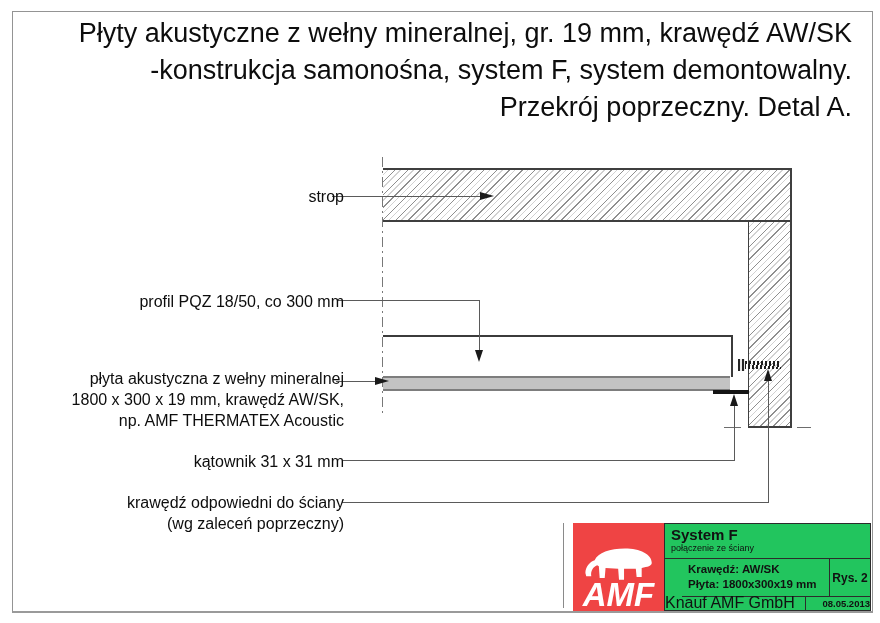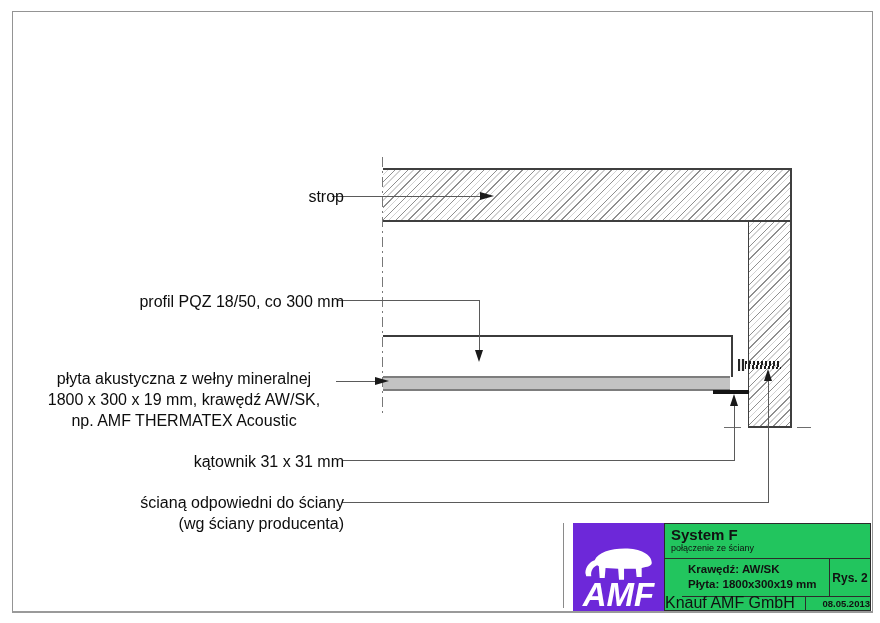--- a/index.html
+++ b/index.html
@@ -45,21 +45,21 @@
   #panel{left:383px;top:376px;width:347px;height:15px;background:#c3c3c3;
          border-top:2px solid #7d7d7d;border-bottom:2px solid #7d7d7d;box-sizing:border-box;}
   #katownik{left:713px;top:390px;width:36px;height:4px;background:#141414;}
   #screw-head{left:738px;top:359px;width:7px;height:12px;
         background:repeating-linear-gradient(90deg,#262626 0 2px,#e8e8e8 2px 4px);}
   #screw-shaft{left:745px;top:361px;width:36px;height:8px;
         background:repeating-linear-gradient(100deg,#1d1d1d 0 2px,transparent 2px 4px);}
 
   
   #tb-leftline{left:563px;top:523px;width:1px;height:85px;background:#8a8a8a;}
-  #logo{left:573px;top:523px;width:91px;height:88px;background:#6d28d9;
+  #logo{left:573px;top:523px;width:91px;height:88px;background:#ef4444;
         display:flex;flex-direction:column;justify-content:flex-end;align-items:center;}
   #logo svg{display:block;margin-bottom:-4px;}
   #logo-text{font-size:33px;font-weight:700;font-style:italic;color:#fff;line-height:32px;
         letter-spacing:0px;}
   #tb{left:664px;top:523px;width:207px;height:88px;border:1px solid #2c2c2c;
       box-sizing:border-box;background:#22c55e;}
   .tb-row1{height:35px;border-bottom:1px solid #2c2c2c;padding:2px 0 0 6px;box-sizing:border-box;}
   .tb-sys{font-size:15px;font-weight:700;line-height:17px;}
   .tb-sub{font-size:9px;line-height:10px;}
   .tb-row2{display:flex;height:38px;border-bottom:1px solid #2c2c2c;box-sizing:border-box;margin-left:17px;}
@@ -71,20 +71,25 @@
   .tb-co{font-size:16px;line-height:12px;text-align:left;padding-top:0px;}
   .tb-date{font-size:9.5px;font-weight:700;margin-left:16px;}
 </style>
 </head>
 <body>
 
 <div id="app">
 
   <div id="frame" class="abs"></div>
 
+  <div id="title" class="abs">
+    <div>Płyty akustyczne z wełny mineralnej, gr. 19 mm, krawędź AW/SK</div>
+    <div>-konstrukcja samonośna, system F, system demontowalny.</div>
+    <div>Przekrój poprzeczny. Detal A.</div>
+  </div>
 
   <div class="abs dashdot-v" style="left:382px;top:157px;height:256px;"></div>
 
   <div id="slab" class="abs hatch"></div>
   <div id="wall" class="abs hatch"></div>
 
   <div id="susp-h" class="abs"></div>
   <div id="susp-v" class="abs"></div>
 
   <div id="panel" class="abs"></div>
@@ -108,29 +113,29 @@
   <div class="abs leader lead-h" style="left:342px;top:460px;width:393px;"></div>
   <div class="abs leader lead-v" style="left:734px;top:401px;height:59px;"></div>
   <div class="abs arrow-u" style="left:730px;top:394px;"></div>
 
   <div class="abs leader lead-h" style="left:342px;top:502px;width:427px;"></div>
   <div class="abs leader lead-v" style="left:768px;top:374px;height:128px;"></div>
   <div class="abs arrow-u" style="left:764px;top:369px;"></div>
 
   <div class="abs lbl" style="top:186px;">strop</div>
   <div class="abs lbl" style="top:291px;">profil PQZ 18/50, co 300 mm</div>
-  <div class="abs lbl" style="top:368px;text-align:center;">
+  <div class="abs lbl" style="top:368px;">
     <span style="display:block">płyta akustyczna z wełny mineralnej</span>
     <span style="display:block">1800 x 300 x 19 mm, krawędź AW/SK,</span>
     <span style="display:block">np. AMF THERMATEX Acoustic</span>
   </div>
   <div class="abs lbl" style="top:451px;">kątownik 31 x 31 mm</div>
   <div class="abs lbl" style="top:492px;">
-    <span style="display:block">ścianą odpowiedni do ściany</span>
-    <span style="display:block">(wg ściany producenta)</span>
+    <span style="display:block">krawędź odpowiedni do ściany</span>
+    <span style="display:block">(wg zaleceń poprzeczny)</span>
   </div>
 
   <div id="tb-leftline" class="abs"></div>
 
   <div id="logo" class="abs">
     <svg width="80" height="42" viewBox="0 0 90 50">
       <path fill="#ffffff" d="M84,26 C84,16 70,9 52,9 C34,9 20,14 16,23
         C10,25 5,31 5,38 L6,42 L12,42 C11,36 14,31 19,29 L21,30 L22,44 L28,44 L29,32
         L44,33 L45,46 L51,46 L51,33 L65,33 L66,43 L72,43 L72,32
         C79,31 84,30 84,26 Z"></path>

